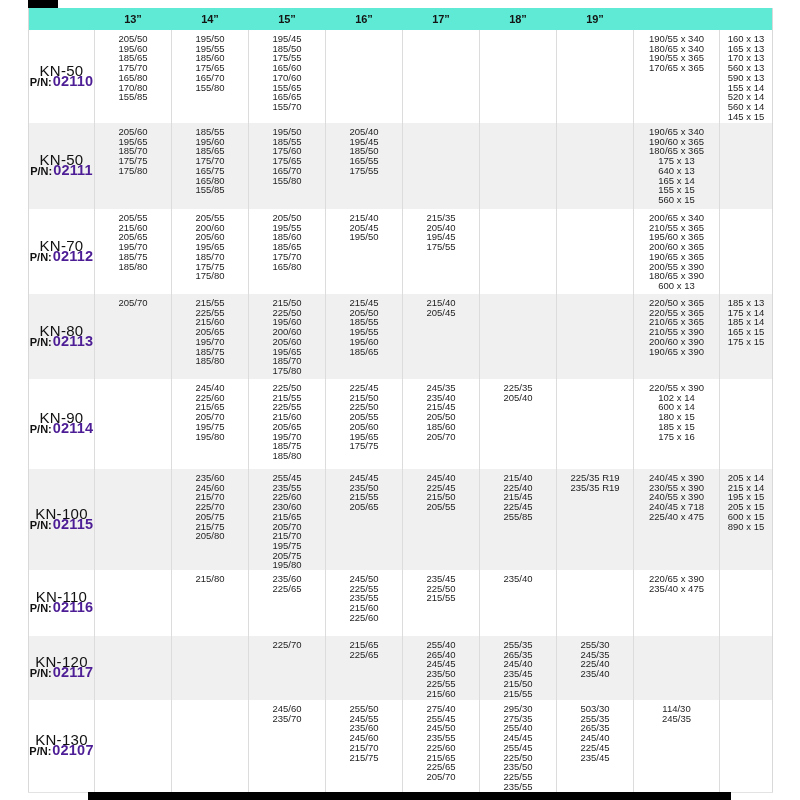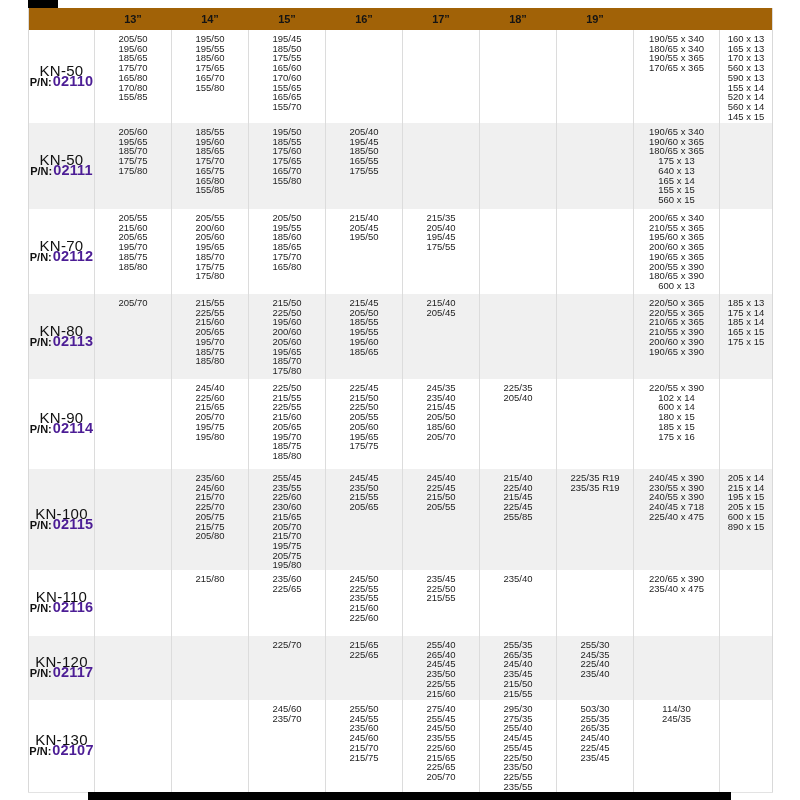--- a/index.html
+++ b/index.html
@@ -9,21 +9,21 @@
   }
   .deco-top{position:absolute;left:28px;top:0;width:30px;height:8px;background:#000;}
   .deco-bottom{position:absolute;left:88px;top:792px;width:643px;height:8px;background:#000;}
   table.sizes{
     position:absolute;left:28px;top:8px;width:744px;
     border-collapse:collapse;table-layout:fixed;
     border-left:1px solid #d9d9d9;border-right:1px solid #d9d9d9;border-bottom:1px solid #e3e3e3;
   }
   thead tr{height:22px;}
   th{
-    background:#a16207;font-size:11px;font-weight:bold;color:#141414;
+    background:#5eead4;font-size:11px;font-weight:bold;color:#141414;
     text-align:center;vertical-align:middle;padding:0;
   }
   tbody tr{background:#ffffff;}
   tbody tr:nth-child(even){background:#f0f0f0;}
   td{
     vertical-align:top;padding:4px 0 0 0;margin:0;
     border-left:1px solid #dcdcdc;
     font-size:9.5px;line-height:9.7px;color:#1e1e1e;text-align:center;
     overflow:hidden;
   }

